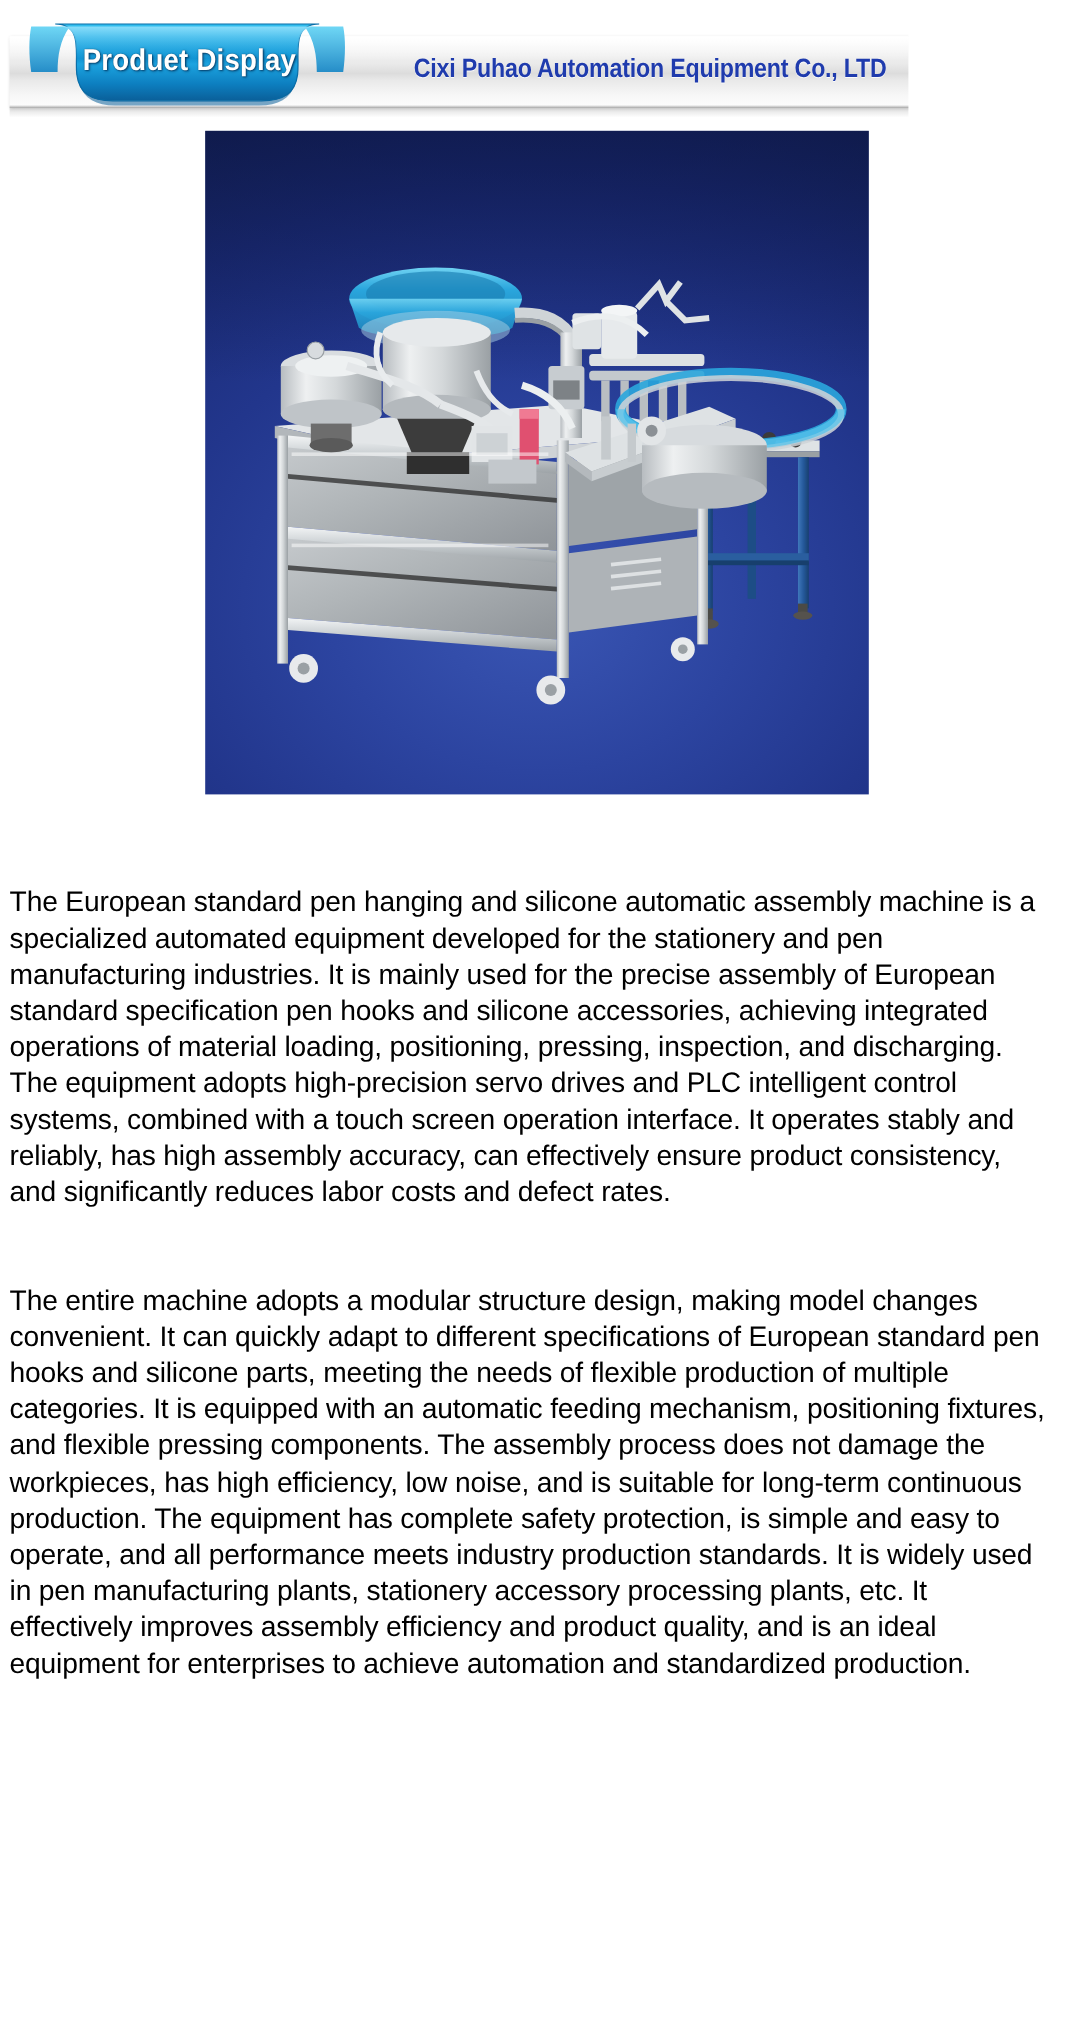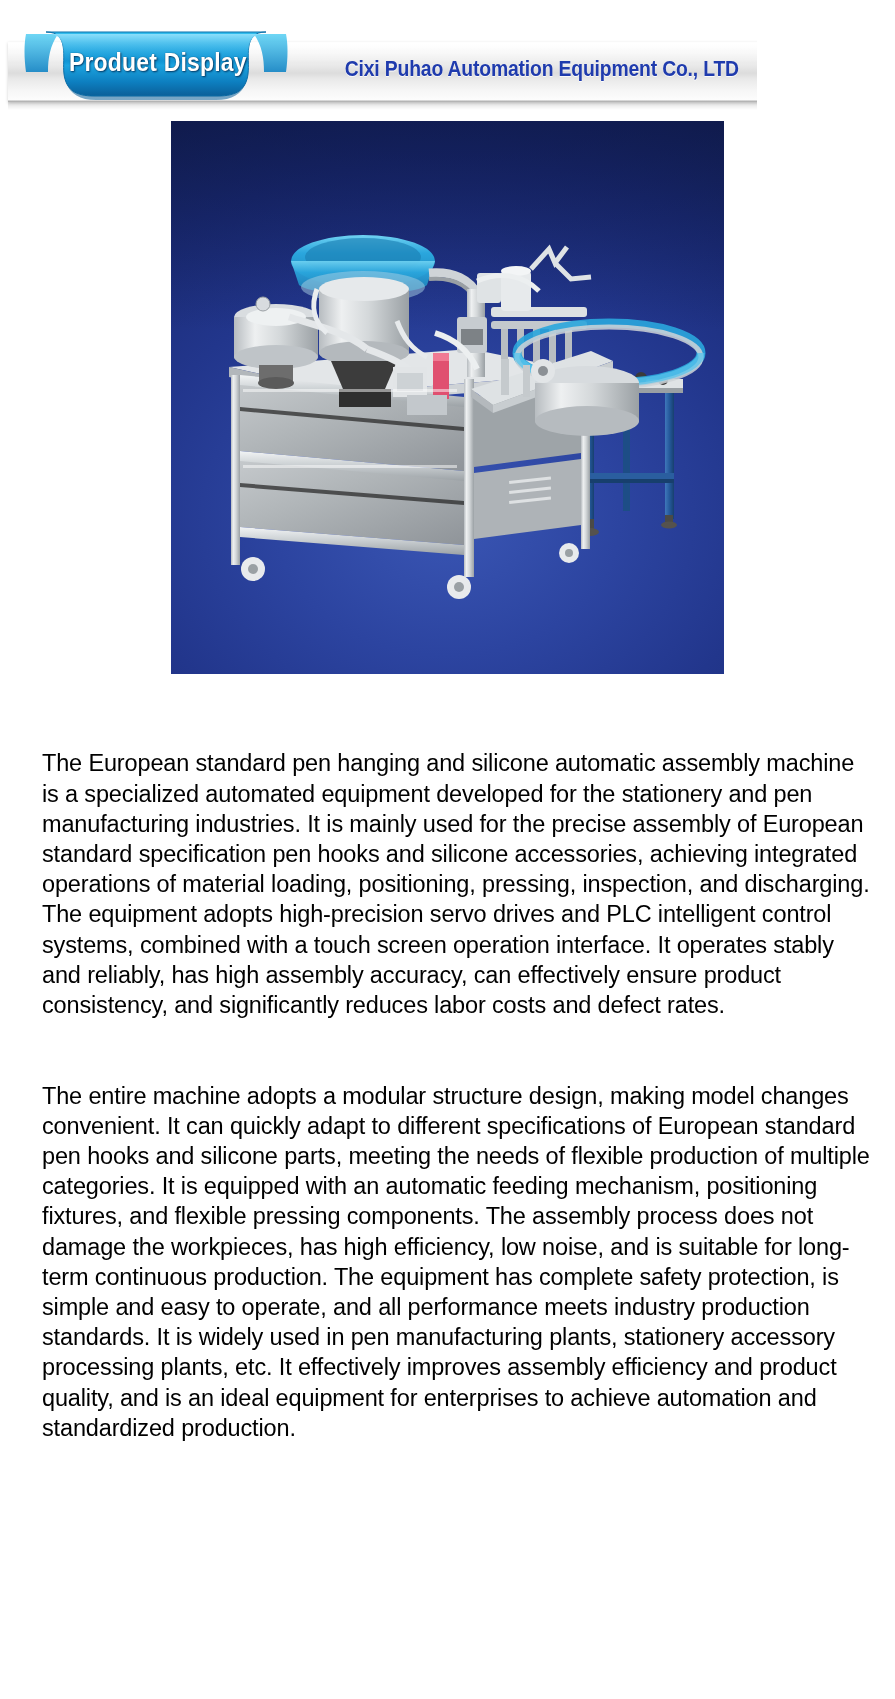--- a/index.html
+++ b/index.html
@@ -16,21 +16,20 @@
     position: relative;
   }
 
   
   .header {
     position: relative;
     width: 757px;
     height: 104px;
     overflow: hidden;
     background: #ffffff;
-    margin-top: 12px;
   }
   .header-bar {
     position: absolute;
     left: 8px;
     top: 30px;
     width: 879px;
     height: 58px;
     background: linear-gradient(to bottom,
         #ffffff 0%,
         #f4f4f4 12%,
@@ -124,21 +123,21 @@
     overflow: hidden;
   }
   .product-figure .vignette {
     position: absolute; inset: 0;
     background: linear-gradient(to bottom, rgba(10,18,60,0.55) 0%, rgba(0,0,0,0) 38%);
   }
   .product-figure svg { position: absolute; left: 0; top: 0; }
 
   
   .description {
-    margin: 14px 18px 0 42px;
+    margin: 14px 18px 0 8px;
     font-family: "Liberation Sans Narrow", "Liberation Sans", sans-serif;
     font-stretch: condensed;
     font-size: 23.5px;
     line-height: 30.2px;
     color: #000000;
     letter-spacing: -0.15px;
     white-space: pre-wrap;
     text-align: left;
   }
   .description p { margin: 0; }

